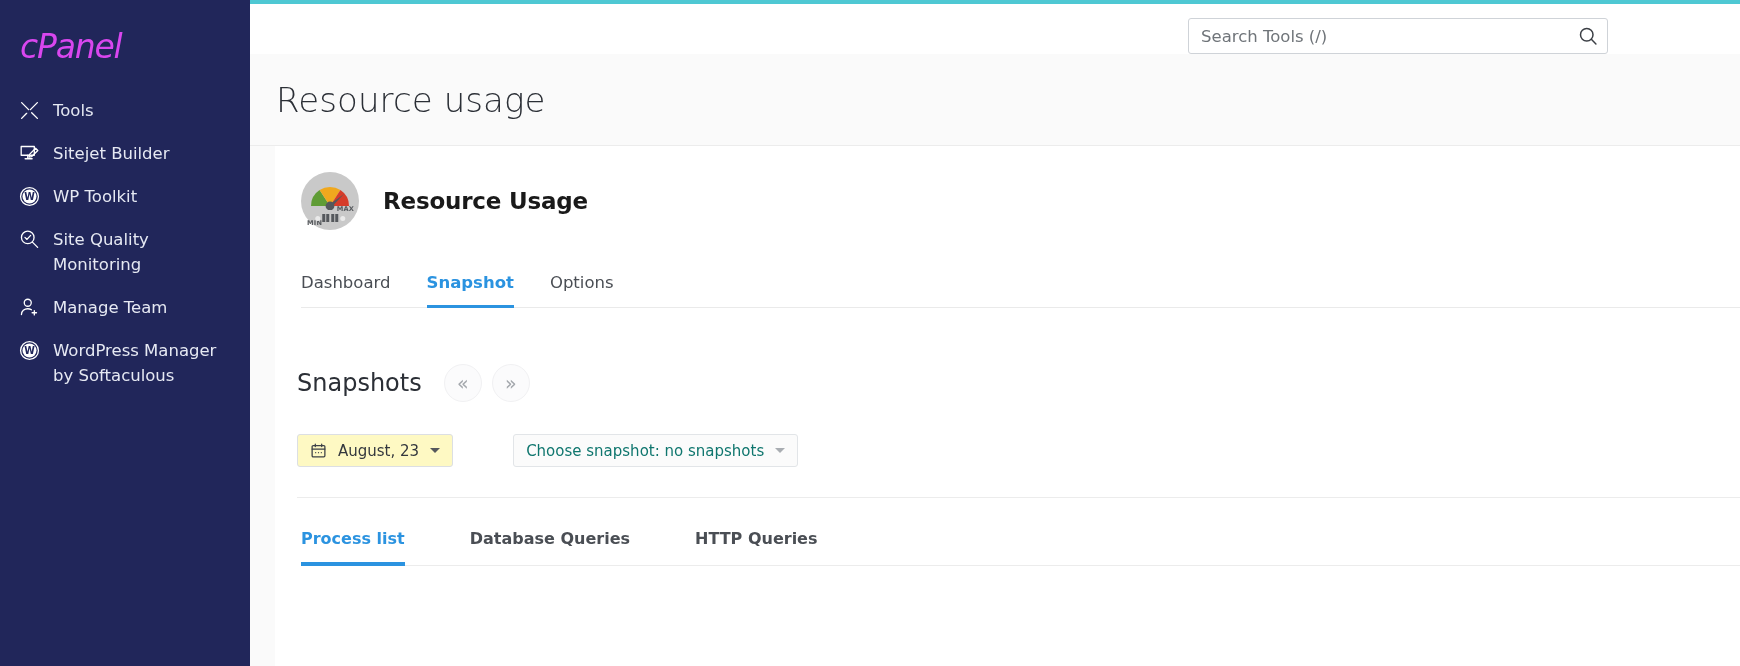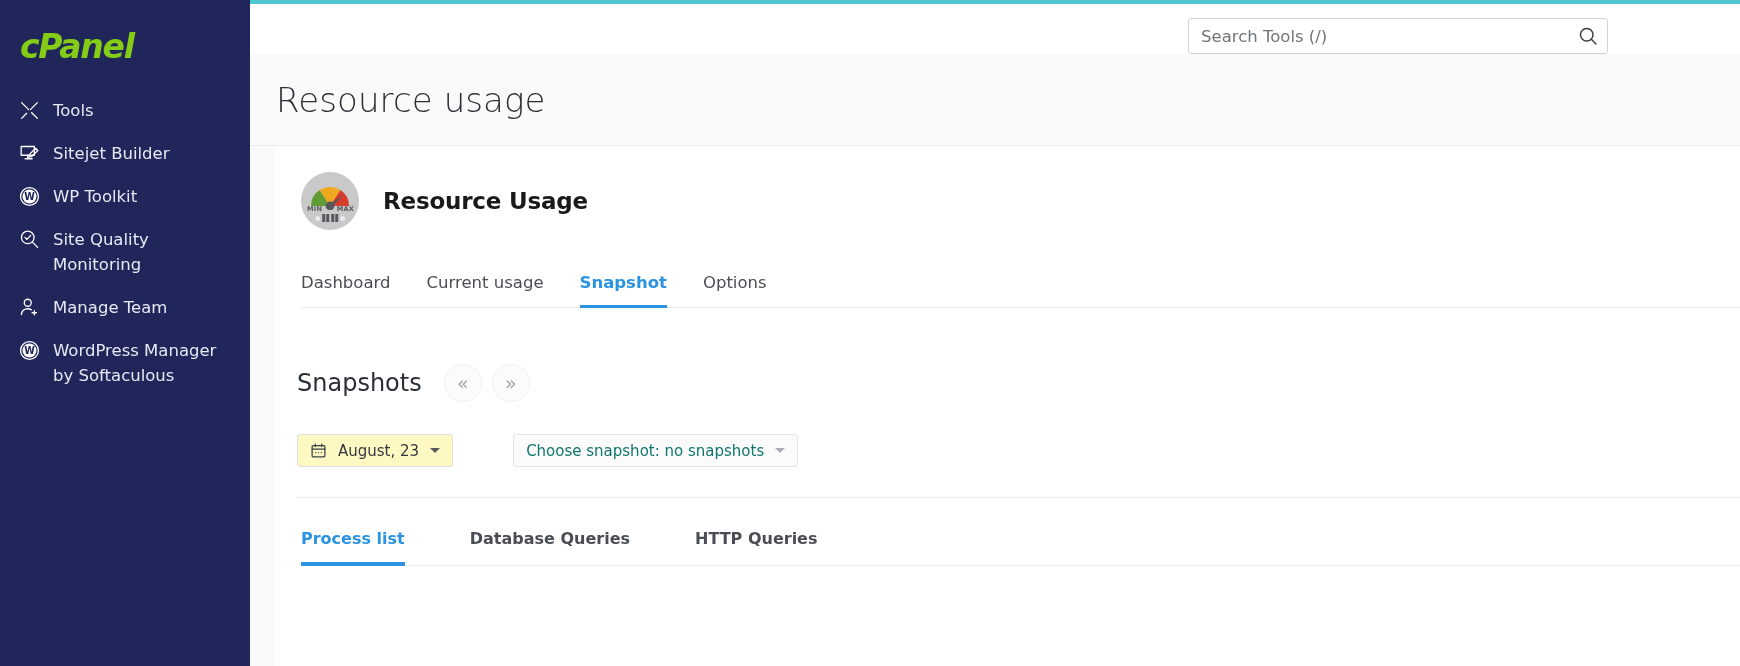--- a/index.html
+++ b/index.html
@@ -15,22 +15,22 @@
   
   .sidebar {
     width: 250px; min-width: 250px; height: 666px;
     background: #21265a;
     padding-top: 22px;
     position: relative; z-index: 5;
   }
   .logo-wrap { padding: 8px 0 26px 20px; }
   .logo {
     font-family: "DejaVu Sans", "Liberation Sans", sans-serif;
-    font-size: 33px; font-weight: bold; font-style: italic;
-    color: #84cc16; letter-spacing: -1.2px;
+    font-size: 33px; font-weight: normal; font-style: italic;
+    color: #d946ef; letter-spacing: -1.2px;
     line-height: 1;
   }
   .nav { display: flex; flex-direction: column; }
   .nav-item {
     display: flex; align-items: flex-start;
     padding: 9px 14px 9px 16px;
     cursor: pointer; color: #dfe3f0;
     text-decoration: none;
   }
   .nav-icon {
@@ -101,21 +101,21 @@
   .gauge {
     width: 58px; height: 58px; border-radius: 50%;
     background: #c9c9c9; position: relative;
     margin-right: 24px; flex: none;
   }
   .gauge-arc { position: absolute; left: 7px; top: 8px; }
   .gauge-label {
     position: absolute; font-size: 6.6px; color: #55585c;
     font-weight: bold; letter-spacing: 0.2px;
   }
-  .gauge-min { left: 6px; top: 33px; }
+  .gauge-min { left: 6px; top: 47px; }
   .gauge-max { right: 5px; top: 33px; }
   .gauge-bars {
     position: absolute; bottom: 8px; left: 50%;
     transform: translateX(-50%);
     display: flex; align-items: center; gap: 1.5px;
   }
   .gauge-bars i {
     display: block; width: 3px; height: 8px;
     background: #55585c;
   }
@@ -325,21 +325,20 @@
                 <i></i>
                 <i></i>
                 <span class="dot"></span>
             </span>
           </div>
           <h2 class="card-title">Resource Usage</h2>
         </div>
 
         <div class="tabs">
           <div class="tab">Dashboard</div>
-          <div class="tab">Current usage</div>
           <div class="tab active">Snapshot</div>
           <div class="tab">Options</div>
         </div>
 
         <div class="snapshots-row">
           <h3 class="snapshots-title">Snapshots</h3>
           <div class="nav-circle">«</div>
           <div class="nav-circle">»</div>
         </div>
 

